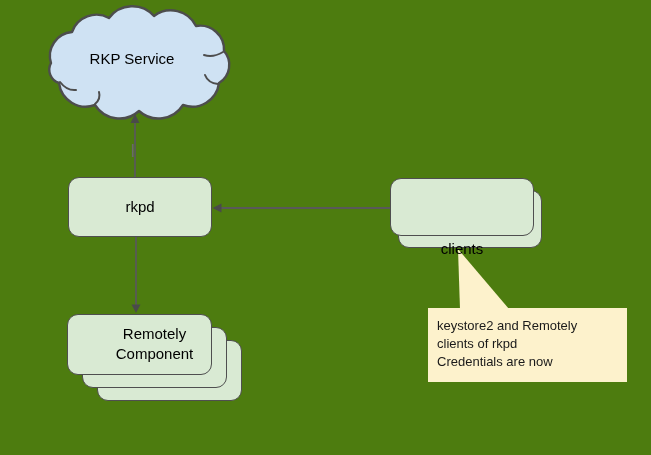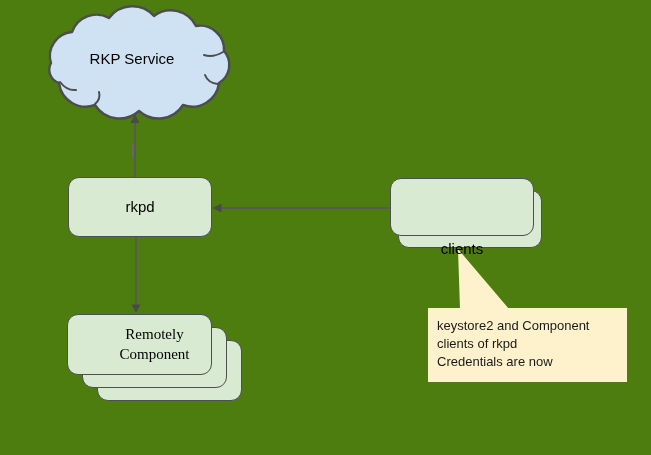--- a/index.html
+++ b/index.html
@@ -26,21 +26,21 @@
   .rkpd{left:68px;top:177px;width:144px;height:60px;}
   .rkpd-label{left:68px;top:177px;width:144px;height:60px;}
   
   .clients-back{left:398px;top:190px;width:144px;height:58px;}
   .clients-front{left:390px;top:178px;width:144px;height:58px;}
   .clients-label{left:390px;top:178px;width:144px;height:58px;margin-top:42px;}
   
   .rpc-back2{left:97px;top:340px;width:145px;height:61px;}
   .rpc-back1{left:82px;top:327px;width:145px;height:61px;}
   .rpc-front{left:67px;top:314px;width:145px;height:61px;}
-  .rpc-label{left:67px;top:312px;width:175px;height:63px;font-family:Liberation Serif, serif;}
+  .rpc-label{left:67px;top:312px;width:175px;height:63px;}
   
   .callout{
     position:absolute;left:428px;top:308px;width:199px;height:74px;
     box-sizing:border-box;background:#fdf2cc;padding:9px 6px 0 9px;
     font-size:13px;line-height:18px;color:#1a1a1a;
   }
 </style>
 </head>
 <body>
 
@@ -97,18 +97,18 @@
 
   <div class="node rpc-back2"></div>
   <div class="node rpc-back1"></div>
   <div class="node rpc-front"></div>
   <div class="node-label rpc-label">
     <div>Remotely</div>
     <div>Component</div>
   </div>
 
   <div class="callout">
-    <div>keystore2 and Component</div>
+    <div>keystore2 and Remotely</div>
     <div>clients of rkpd</div>
     <div>Credentials are now</div>
   </div>
 
 </div>
 
 </body></html>

